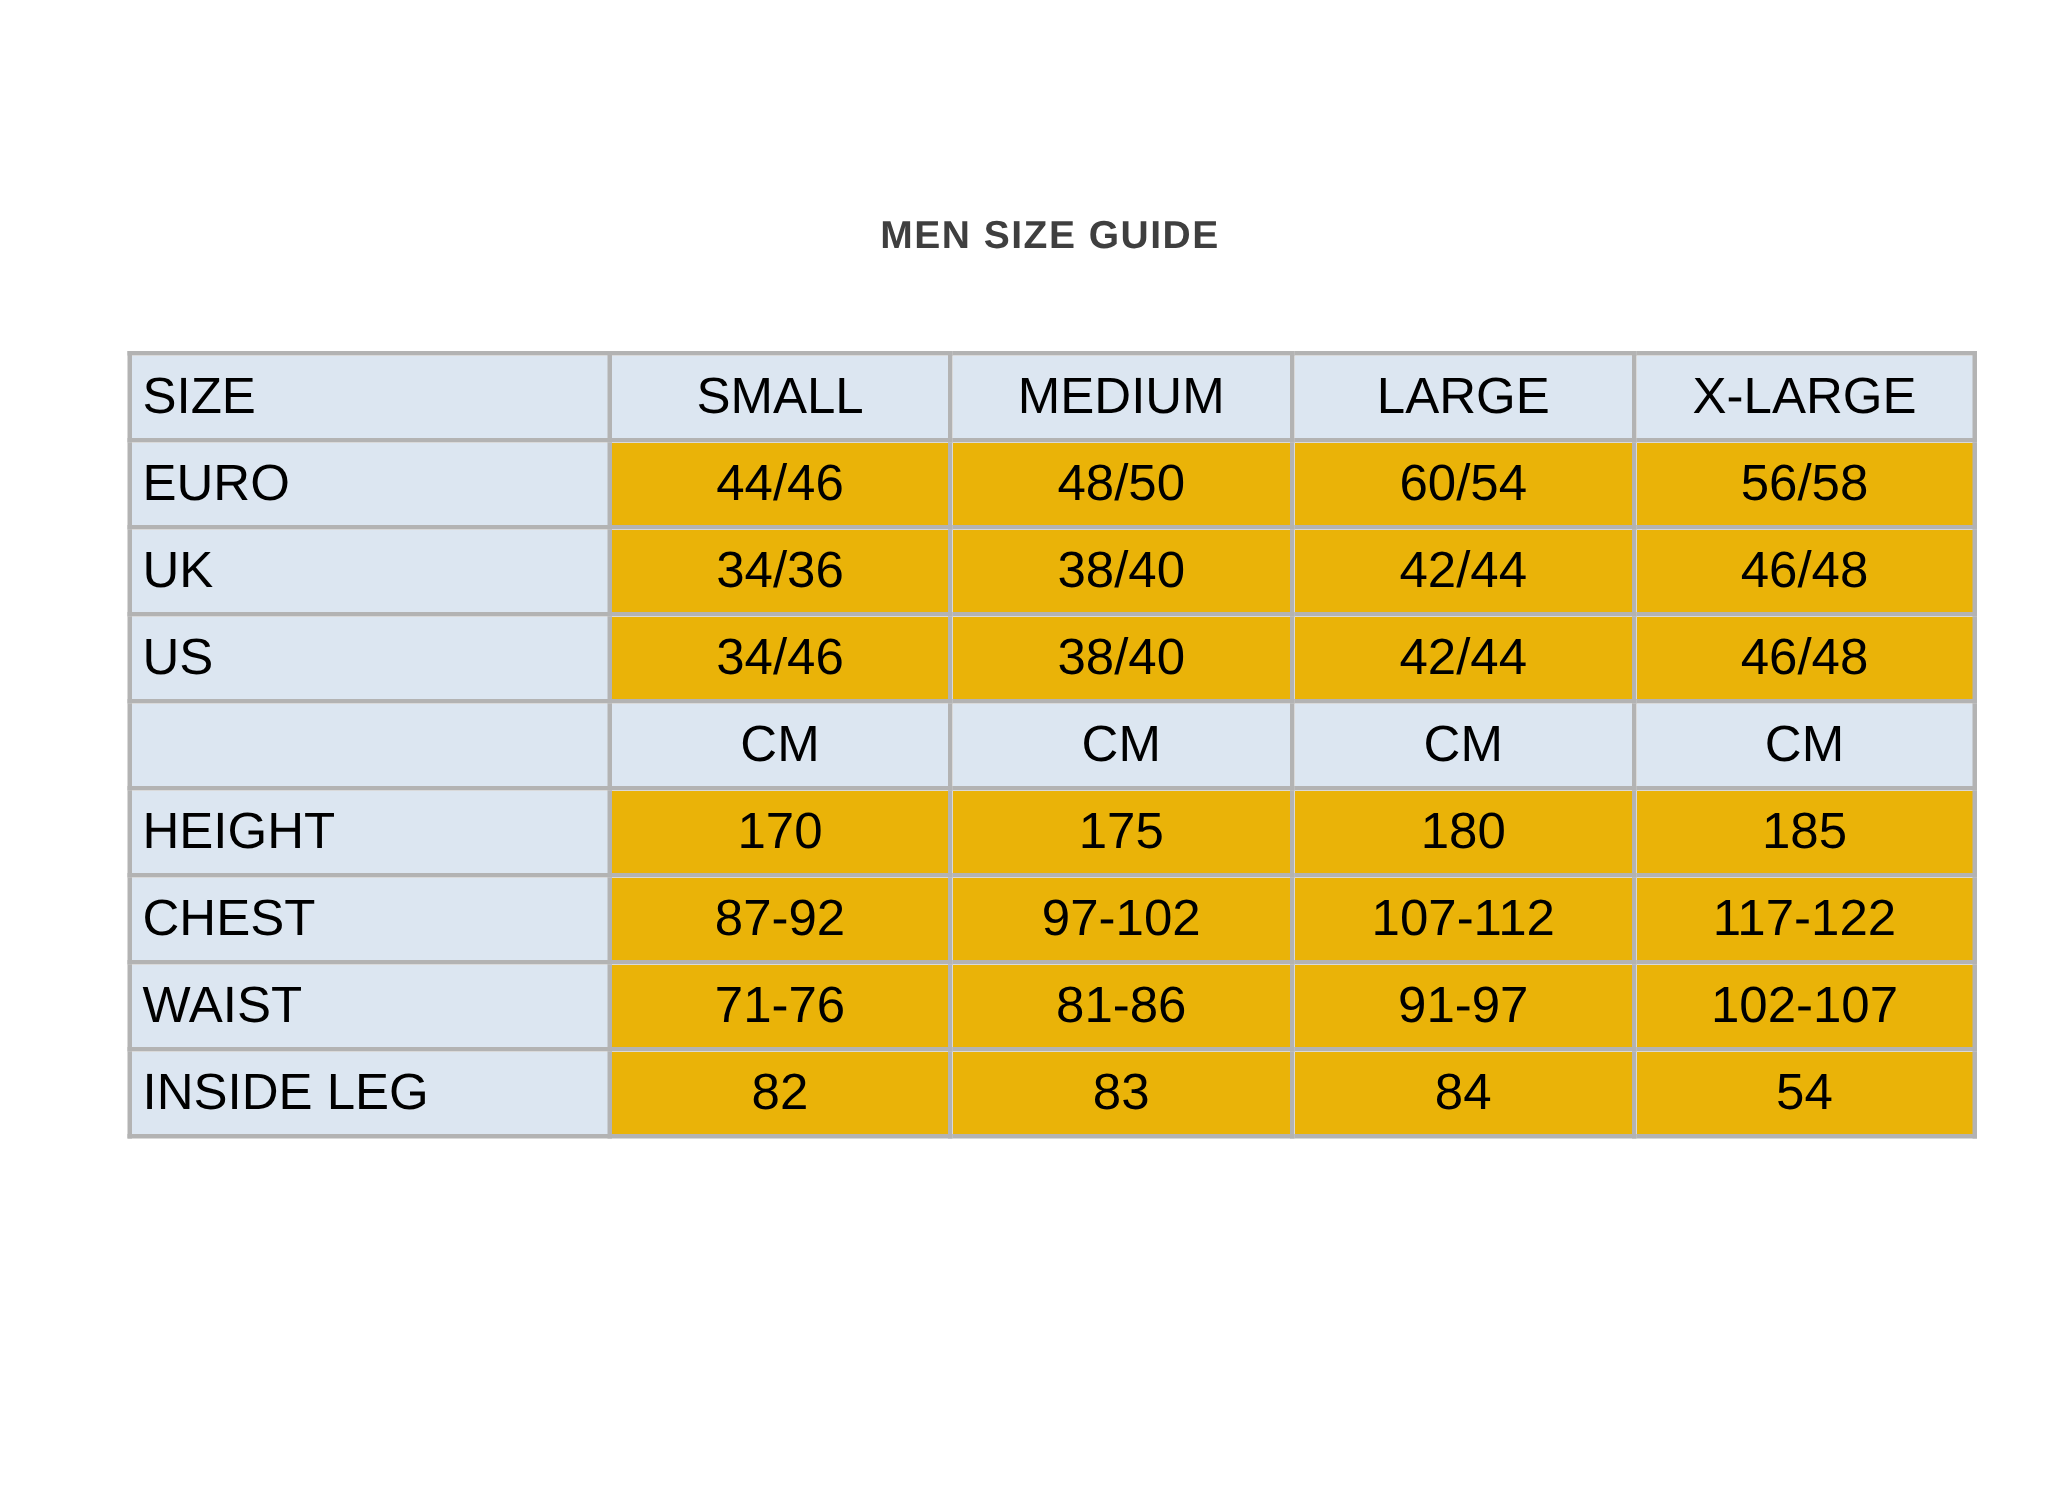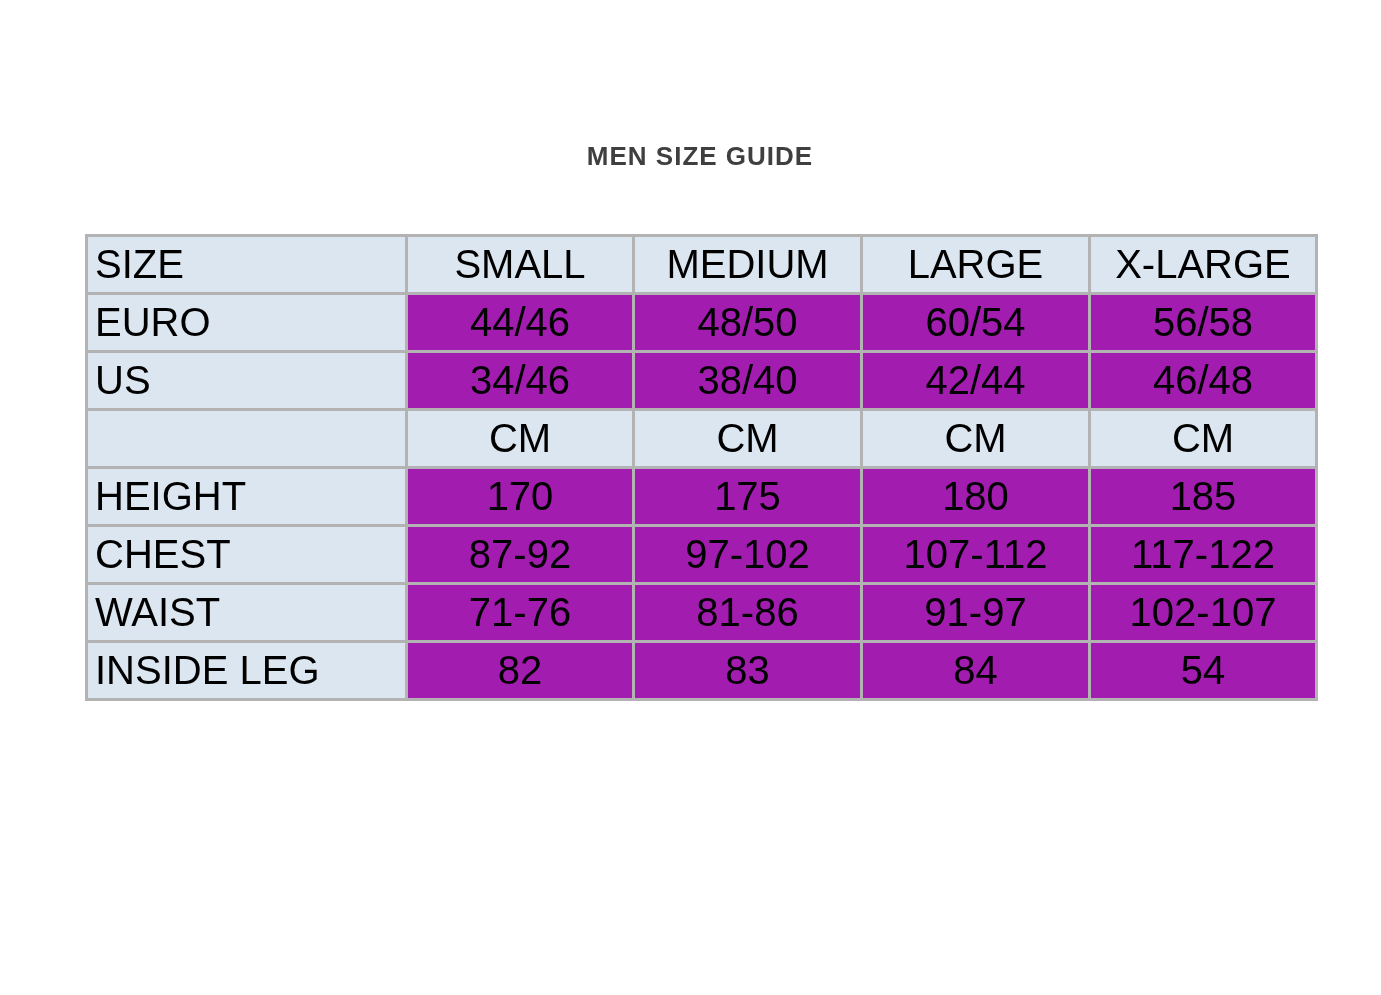--- a/index.html
+++ b/index.html
@@ -27,37 +27,37 @@
     top: 234px;
     left: 85px;
     width: 1230px;
     border-collapse: collapse;
     table-layout: fixed;
   }
   .size-table th,
   .size-table td {
     border: 3px solid var(--border-color, #b3b3b3);
     height: 58px;
-    font-size: 40px;
+    font-size: 34px;
     font-weight: normal;
     color: var(--text-color, #000000);
     white-space: nowrap;
     overflow: hidden;
   }
   .size-table th {
     background: var(--fill-color, #dce6f1);
   }
   .size-table th.label-col,
   .size-table td.label-cell {
     background: var(--fill-color, #dce6f1);
     text-align: left;
     padding-left: 7px;
   }
   .size-table td.data-cell {
-    background: #a21caf;
+    background: #eab308;
     text-align: center;
   }
   .size-table tr.highlight td.data-cell {
     background: var(--fill-color, #dce6f1);
   }
 </style>
 </head>
 <body>
 
 <div>
@@ -80,20 +80,27 @@
           <th>X-LARGE</th>
         </tr>
     </thead>
     <tbody>
         <tr>
           <td class="label-cell">EURO</td>
           <td class="data-cell">44/46</td>
           <td class="data-cell">48/50</td>
           <td class="data-cell">60/54</td>
           <td class="data-cell">56/58</td>
+        </tr>
+        <tr>
+          <td class="label-cell">UK</td>
+          <td class="data-cell">34/36</td>
+          <td class="data-cell">38/40</td>
+          <td class="data-cell">42/44</td>
+          <td class="data-cell">46/48</td>
         </tr>
         <tr>
           <td class="label-cell">US</td>
           <td class="data-cell">34/46</td>
           <td class="data-cell">38/40</td>
           <td class="data-cell">42/44</td>
           <td class="data-cell">46/48</td>
         </tr>
         <tr class="highlight">
           <td class="label-cell"></td>

